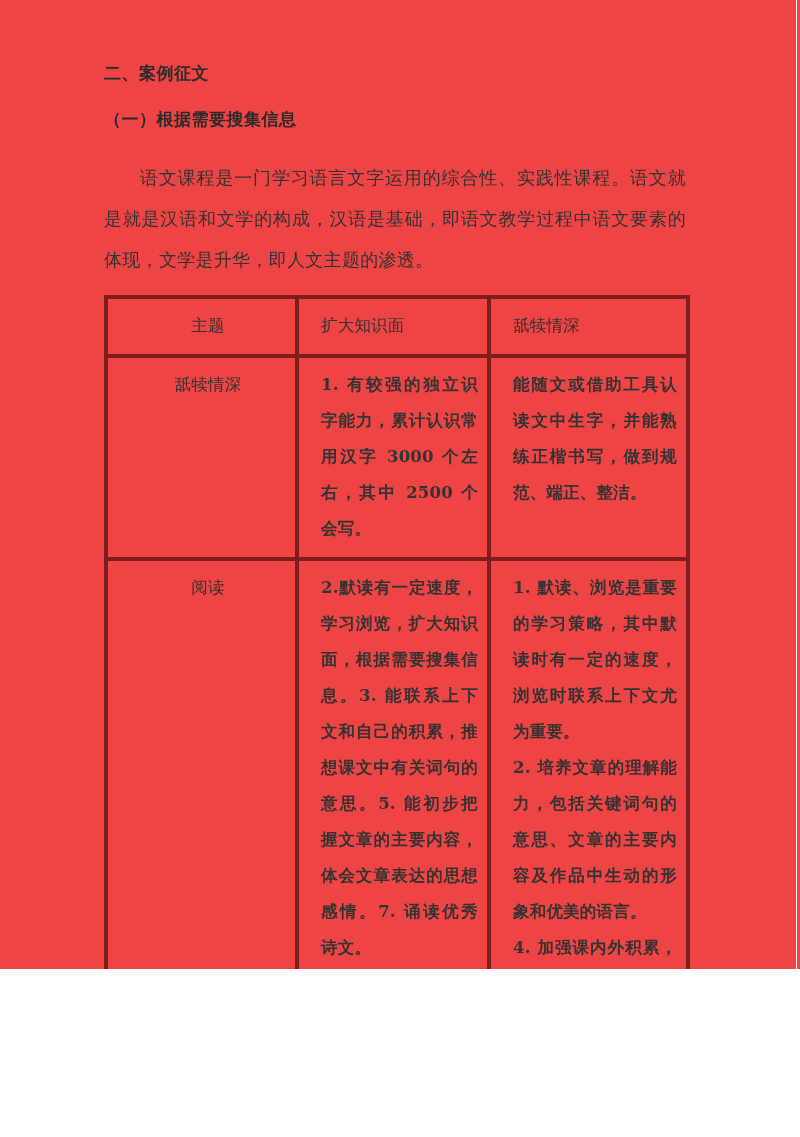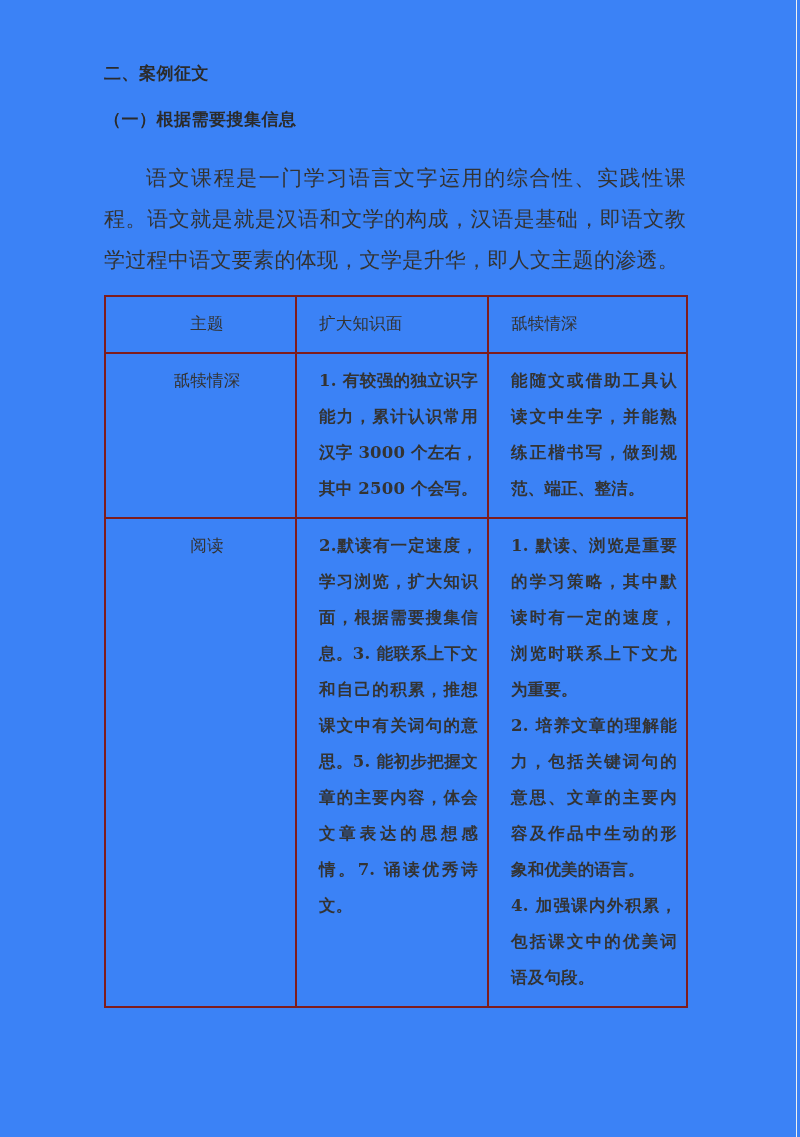--- a/index.html
+++ b/index.html
@@ -6,22 +6,22 @@
     margin: 0;
     padding: 0;
     background: #ffffff;
   }
   body {
     font-family: "DejaVu Serif", "Liberation Serif", serif;
   }
   #page {
     position: relative;
     width: 800px;
-    height: 1137px;
-    background: #3b82f6;
+    height: 969px;
+    background: #ef4444;
     overflow: hidden;
     box-sizing: border-box;
   }
   
   #page-edge-right {
     position: absolute;
     top: 0;
     right: 3px;
     width: 1px;
     height: 1137px;
@@ -41,43 +41,43 @@
     color: #2b2b2b;
     letter-spacing: 0.5px;
     margin: 0 0 22px 0;
     line-height: 1.4;
   }
   .heading.sub {
     margin-bottom: 26px;
   }
 
   .para {
-    font-family: Liberation Serif, serif;
-    font-size: 21px;
+    font-family: Liberation Sans, sans-serif;
+    font-size: 18px;
     color: #333333;
     line-height: 41px;
     text-align: justify;
     text-justify: inter-ideograph;
     text-indent: 2em;
     margin: 0 0 0 0;
     letter-spacing: 0.3px;
   }
   .para + .para {
     margin-top: 12px;
   }
 
   
   #doc-table {
     margin-top: 14px;
     width: 582px;
     border-collapse: collapse;
     table-layout: fixed;
   }
   #doc-table td {
-    border: 2px solid #7f1d1d;
+    border: 4px solid #7f1d1d;
     vertical-align: top;
     padding: 9px 9px 10px 22px;
     font-family: "DejaVu Serif", "Liberation Serif", serif;
     font-size: 16.5px;
     color: #333333;
     line-height: 36px;
     letter-spacing: 0.2px;
     margin-top: 21px;
   }
   #doc-table .col-a { width: 191px; }

